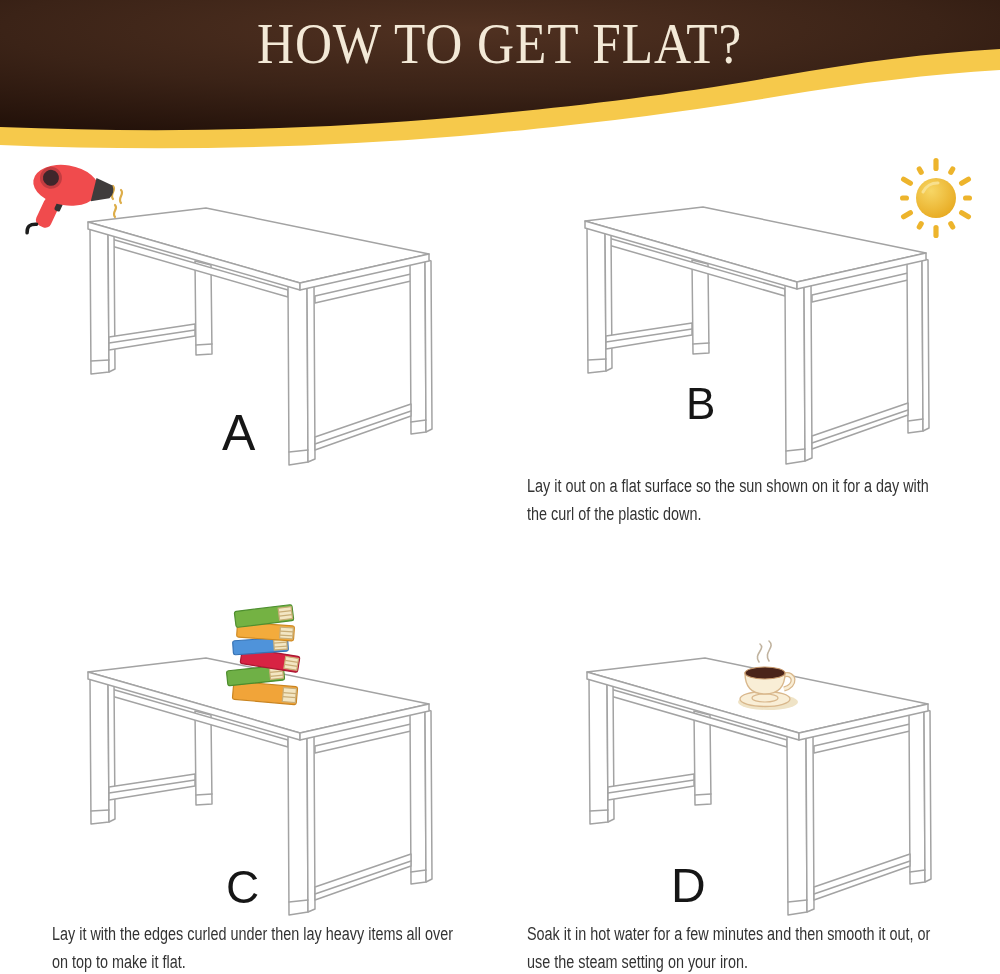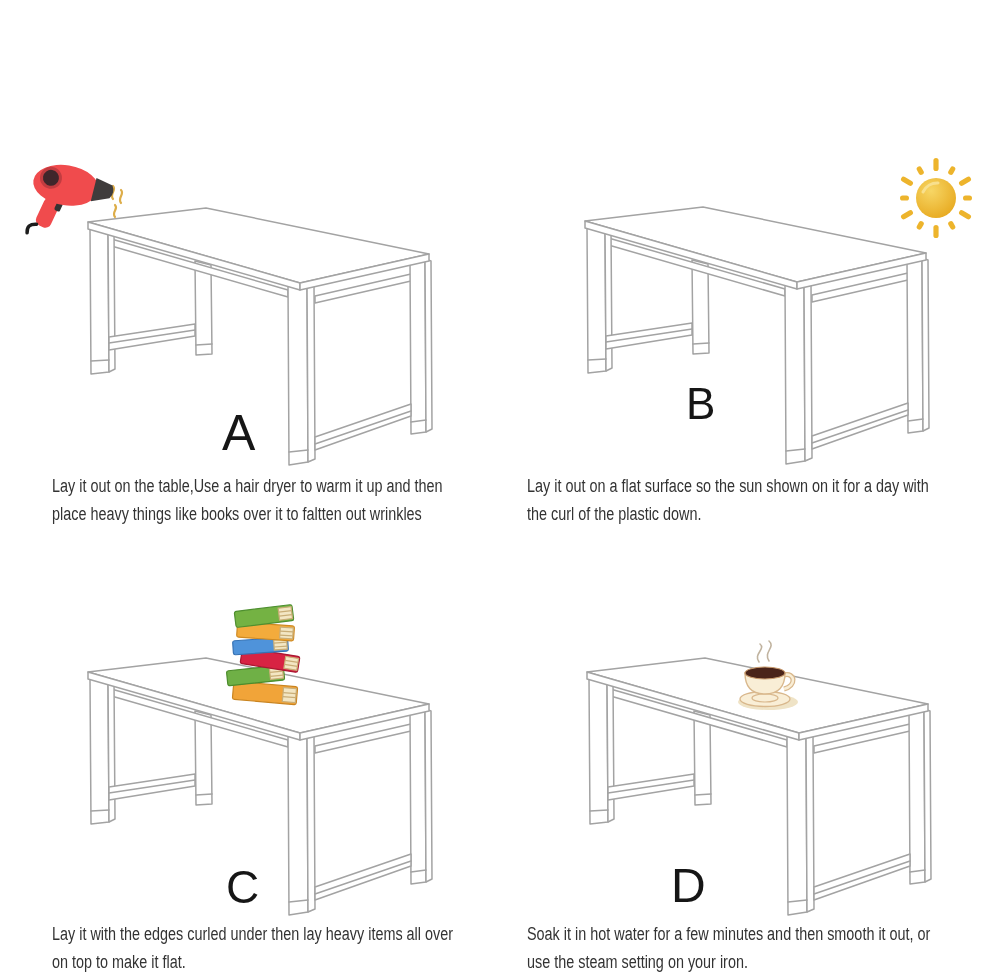--- a/index.html
+++ b/index.html
@@ -49,20 +49,34 @@
         <line x1="327" y1="218" x2="342" y2="216"></line>
         <polygon points="231,233 327,200 327,212 231,246"></polygon>
         <line x1="231" y1="240" x2="327" y2="207"></line>
         <polygon points="4,18 122,4 345,50 216,79"></polygon>
         <polygon points="4,18 216,79 216,86 4,25"></polygon>
         <polygon points="216,79 345,50 345,57 216,86"></polygon>
       </g>
     </defs>
   </svg>
 
+  <div class="header">
+    <svg width="1000" height="150" viewBox="0 0 1000 150">
+      <defs>
+        <radialGradient id="hdrGrad" cx="47%" cy="22%" r="85%">
+          <stop offset="0%" stop-color="#503121"></stop>
+          <stop offset="55%" stop-color="#3b2317"></stop>
+          <stop offset="100%" stop-color="#24120a"></stop>
+        </radialGradient>
+      </defs>
+      <path d="M0,0 H1000 V70 C930,74 860,83 780,96 C660,116 560,127 460,136 C300,149 150,151 0,145 Z" fill="#f6c94b"></path>
+      <path d="M0,0 H1000 V49 C930,53 860,62 780,76 C660,97 560,108 460,117 C300,131 150,133 0,127 Z" fill="url(#hdrGrad)"></path>
+    </svg>
+    <div class="title"><span>HOW TO GET FLAT?</span></div>
+  </div>
 
   <div class="quad q-a">
     <svg class="abs" style="left:18px;top:6px" width="112" height="82" viewBox="0 0 112 82">
       <g stroke="#ddad49" stroke-width="2.2" fill="none" stroke-linecap="round">
         <path d="M95,30 c4,4 -4,8 0,13"></path>
         <path d="M103,34 c4,4 -4,8 0,13"></path>
         <path d="M97,49 c4,4 -4,7 0,12"></path>
       </g>
       <g transform="rotate(9 52 36)">
         <rect x="25" y="45" width="16" height="30" rx="6" transform="rotate(16 33 60)" fill="#f04b4d"></rect>
@@ -70,24 +84,20 @@
         <path d="M24,73 q-10,1 -8,10" stroke="#1d1d1d" stroke-width="3.5" fill="none" stroke-linecap="round"></path>
         <ellipse cx="47" cy="30" rx="33" ry="20" fill="#f04b4d"></ellipse>
         <path d="M76,18 l17,5 q4,7 -1,13 l-18,6 Z" fill="#3f3c3c"></path>
         <circle cx="31" cy="25" r="9.5" fill="#40262b" stroke="#c23c40" stroke-width="3"></circle>
       </g>
     </svg>
     <svg class="abs" style="left:84px;top:54px" width="352" height="266" viewBox="0 0 352 266">
       <use href="#desk" xlink:href="#desk"></use>
     </svg>
     <div class="letter" style="left:222px;top:258px;font-size:50px">A</div>
-    <div class="desc" style="left:52px;top:322px">
-      <div class="ln">Lay it out on the table,Use a hair dryer to warm it up and then</div>
-      <div class="ln">place heavy things like books over it to faltten out wrinkles</div>
-    </div>
   </div>
 
   <div class="quad q-b">
     <svg class="abs" style="left:390px;top:2px" width="92" height="92" viewBox="0 0 92 92">
       <defs>
         <radialGradient id="sunGrad" cx="38%" cy="32%" r="75%">
           <stop offset="0%" stop-color="#f7d665"></stop>
           <stop offset="100%" stop-color="#e7a91f"></stop>
         </radialGradient>
       </defs>

